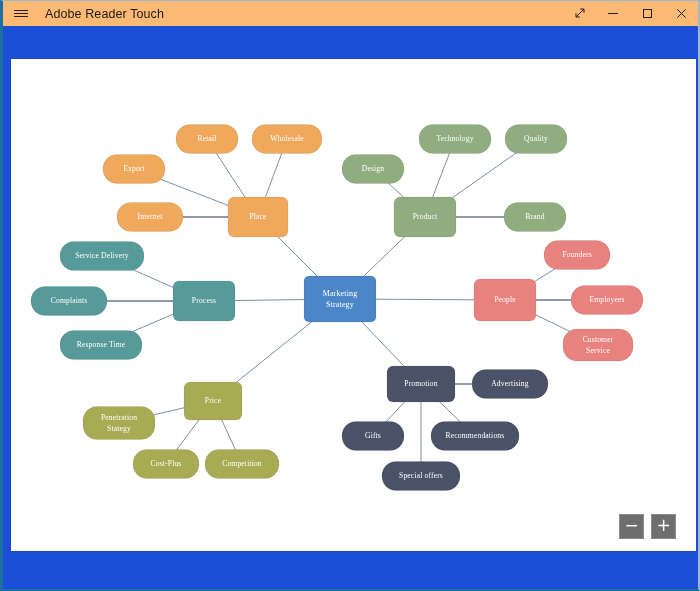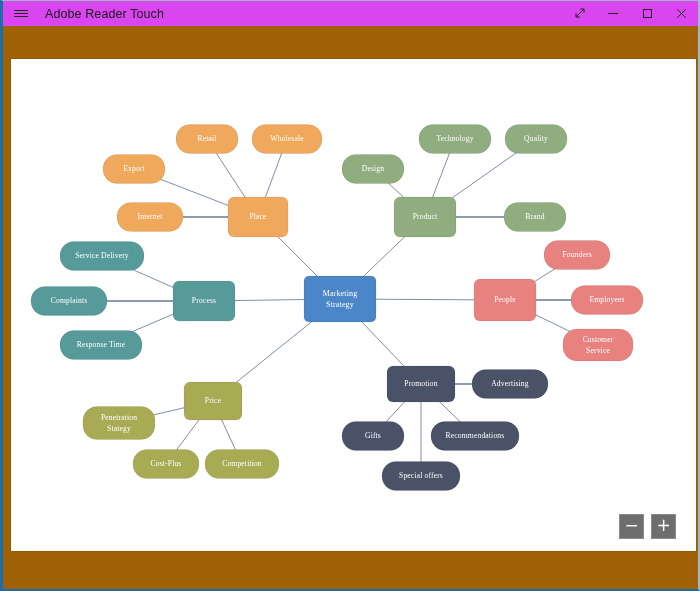--- a/index.html
+++ b/index.html
@@ -30,21 +30,21 @@
     background: #3e3e3e;
     overflow: hidden;
   }
 
   
   #title-bar {
     position: absolute;
     left: 0; top: 0;
     width: 100%;
     height: 25px;
-    background: #d946ef;
+    background: #fdba74;
     display: flex;
     align-items: center;
     box-sizing: border-box;
   }
   #hamburger-btn {
     width: 36px;
     height: 25px;
     display: flex;
     align-items: center;
     justify-content: center;
@@ -83,21 +83,21 @@
   }
   #window-controls .wc svg { display: block; }
 
   
   #viewer-area {
     position: absolute;
     left: 0;
     top: 25px;
     right: 0;
     bottom: 0;
-    background: #a16207;
+    background: #1d4ed8;
   }
   #document-page {
     position: absolute;
     left: 8px;
     top: 33px;
     width: 685px;
     height: 492px;
     background: #ffffff;
     box-shadow: 0 0 1px rgba(0,0,0,.45);
     overflow: hidden;

